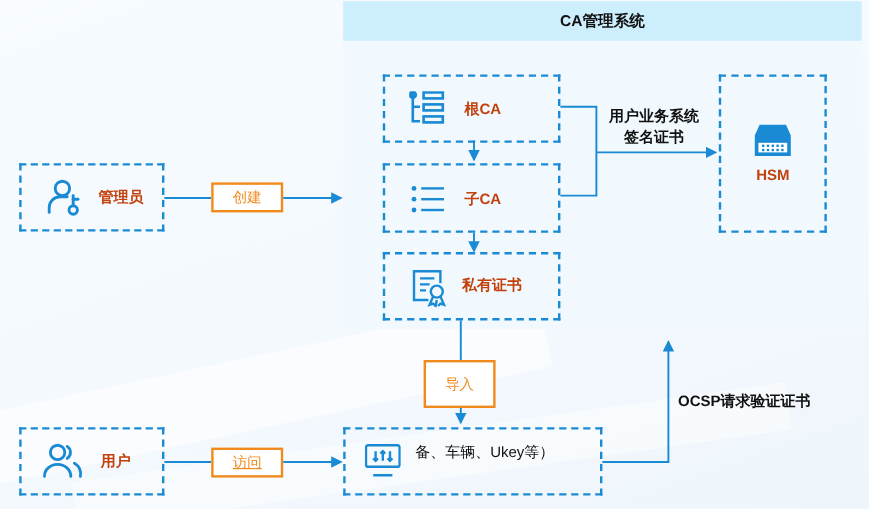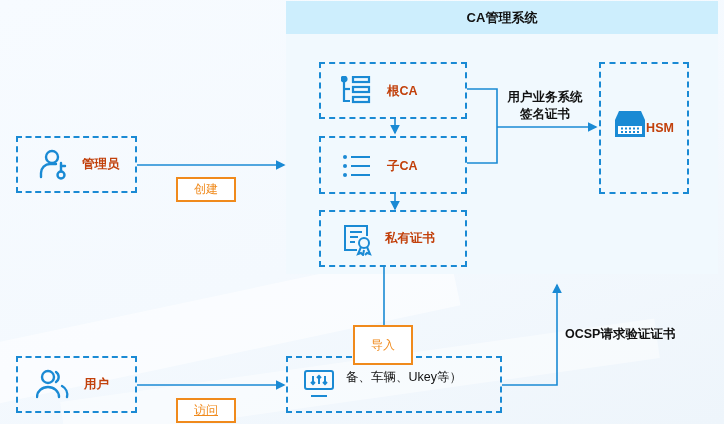--- a/index.html
+++ b/index.html
@@ -8,21 +8,21 @@
     background: linear-gradient(160deg, #f7fbff 0%, #f4f9fe 55%, #eef5fb 100%);
     font-family: "Liberation Sans", "DejaVu Sans", sans-serif;
   }
   .sheen1 { position:absolute; left:-60px; top:300px; width:520px; height:60px; background:rgba(255,255,255,0.55); transform:rotate(-12deg); }
   .sheen2 { position:absolute; left:60px; top:360px; width:600px; height:40px; background:rgba(255,255,255,0.45); transform:rotate(-8deg); }
   .panel { position:absolute; left:286px; top:1px; width:432px; height:273px; background:#f1f9fe; }
   .panel-header { position:absolute; left:0; top:0; width:100%; height:33px; background:#cdeefd; display:flex; align-items:center; justify-content:center; font-weight:bold; font-size:13px; color:#111; }
   .box { position:absolute; border:2px dashed #1a8ad4; box-sizing:border-box; display:flex; align-items:center; }
   .label { font-weight:bold; font-size:12.5px; color:#c2410c; }
   .icon { position:absolute; }
-  .tag { position:absolute; border:2px solid #f08a1c; background:#fff; color:#f08a1c; font-size:12px; display:flex; align-items:center; justify-content:center; box-sizing:border-box;margin-top:25px; }
+  .tag { position:absolute; border:2px solid #f08a1c; background:#fff; color:#f08a1c; font-size:12px; display:flex; align-items:center; justify-content:center; box-sizing:border-box; }
   .txt { position:absolute; font-weight:bold; font-size:12.5px; color:#111; text-align:center; line-height:17px; }
   svg.lines { position:absolute; left:0; top:0; }
 </style>
 </head>
 <body>
 
 <div class="sheen1"></div>
 <div class="sheen2"></div>
 
 <div class="panel">
@@ -108,21 +108,21 @@
       <line x1="7" y1="13" x2="15" y2="13"></line>
       <line x1="7" y1="18" x2="12" y2="18"></line>
       <circle cx="21" cy="19" r="5"></circle>
       <path d="M18 23 l-3 7 3 -1 2 2 1 -5"></path>
       <path d="M24 23 l3 7 -3 -1 -2 2"></path>
     </g>
   </svg>
   <span class="label" style="position:absolute;left:64px;top:18px;">私有证书</span>
 </div>
 
-<div class="box" style="left:599px;top:62px;width:90px;height:132px;flex-direction:row;justify-content:center;">
+<div class="box" style="left:599px;top:62px;width:90px;height:132px;flex-direction:column;justify-content:center;">
   <svg width="32" height="28" viewBox="0 0 32 28" style="margin-bottom:8px;">
     <path d="M5 1 H27 L31 10 V27 H1 V10 Z" fill="#1a8ad4"></path>
     <rect x="4" y="16" width="24" height="8" fill="#fff"></rect>
     <g fill="#1a8ad4">
       <rect x="7" y="17.5" width="2" height="2"></rect>
         <rect x="11" y="17.5" width="2" height="2"></rect>
         <rect x="15" y="17.5" width="2" height="2"></rect>
         <rect x="19" y="17.5" width="2" height="2"></rect>
         <rect x="23" y="17.5" width="2" height="2"></rect>
       <rect x="7" y="21" width="2" height="2"></rect>

